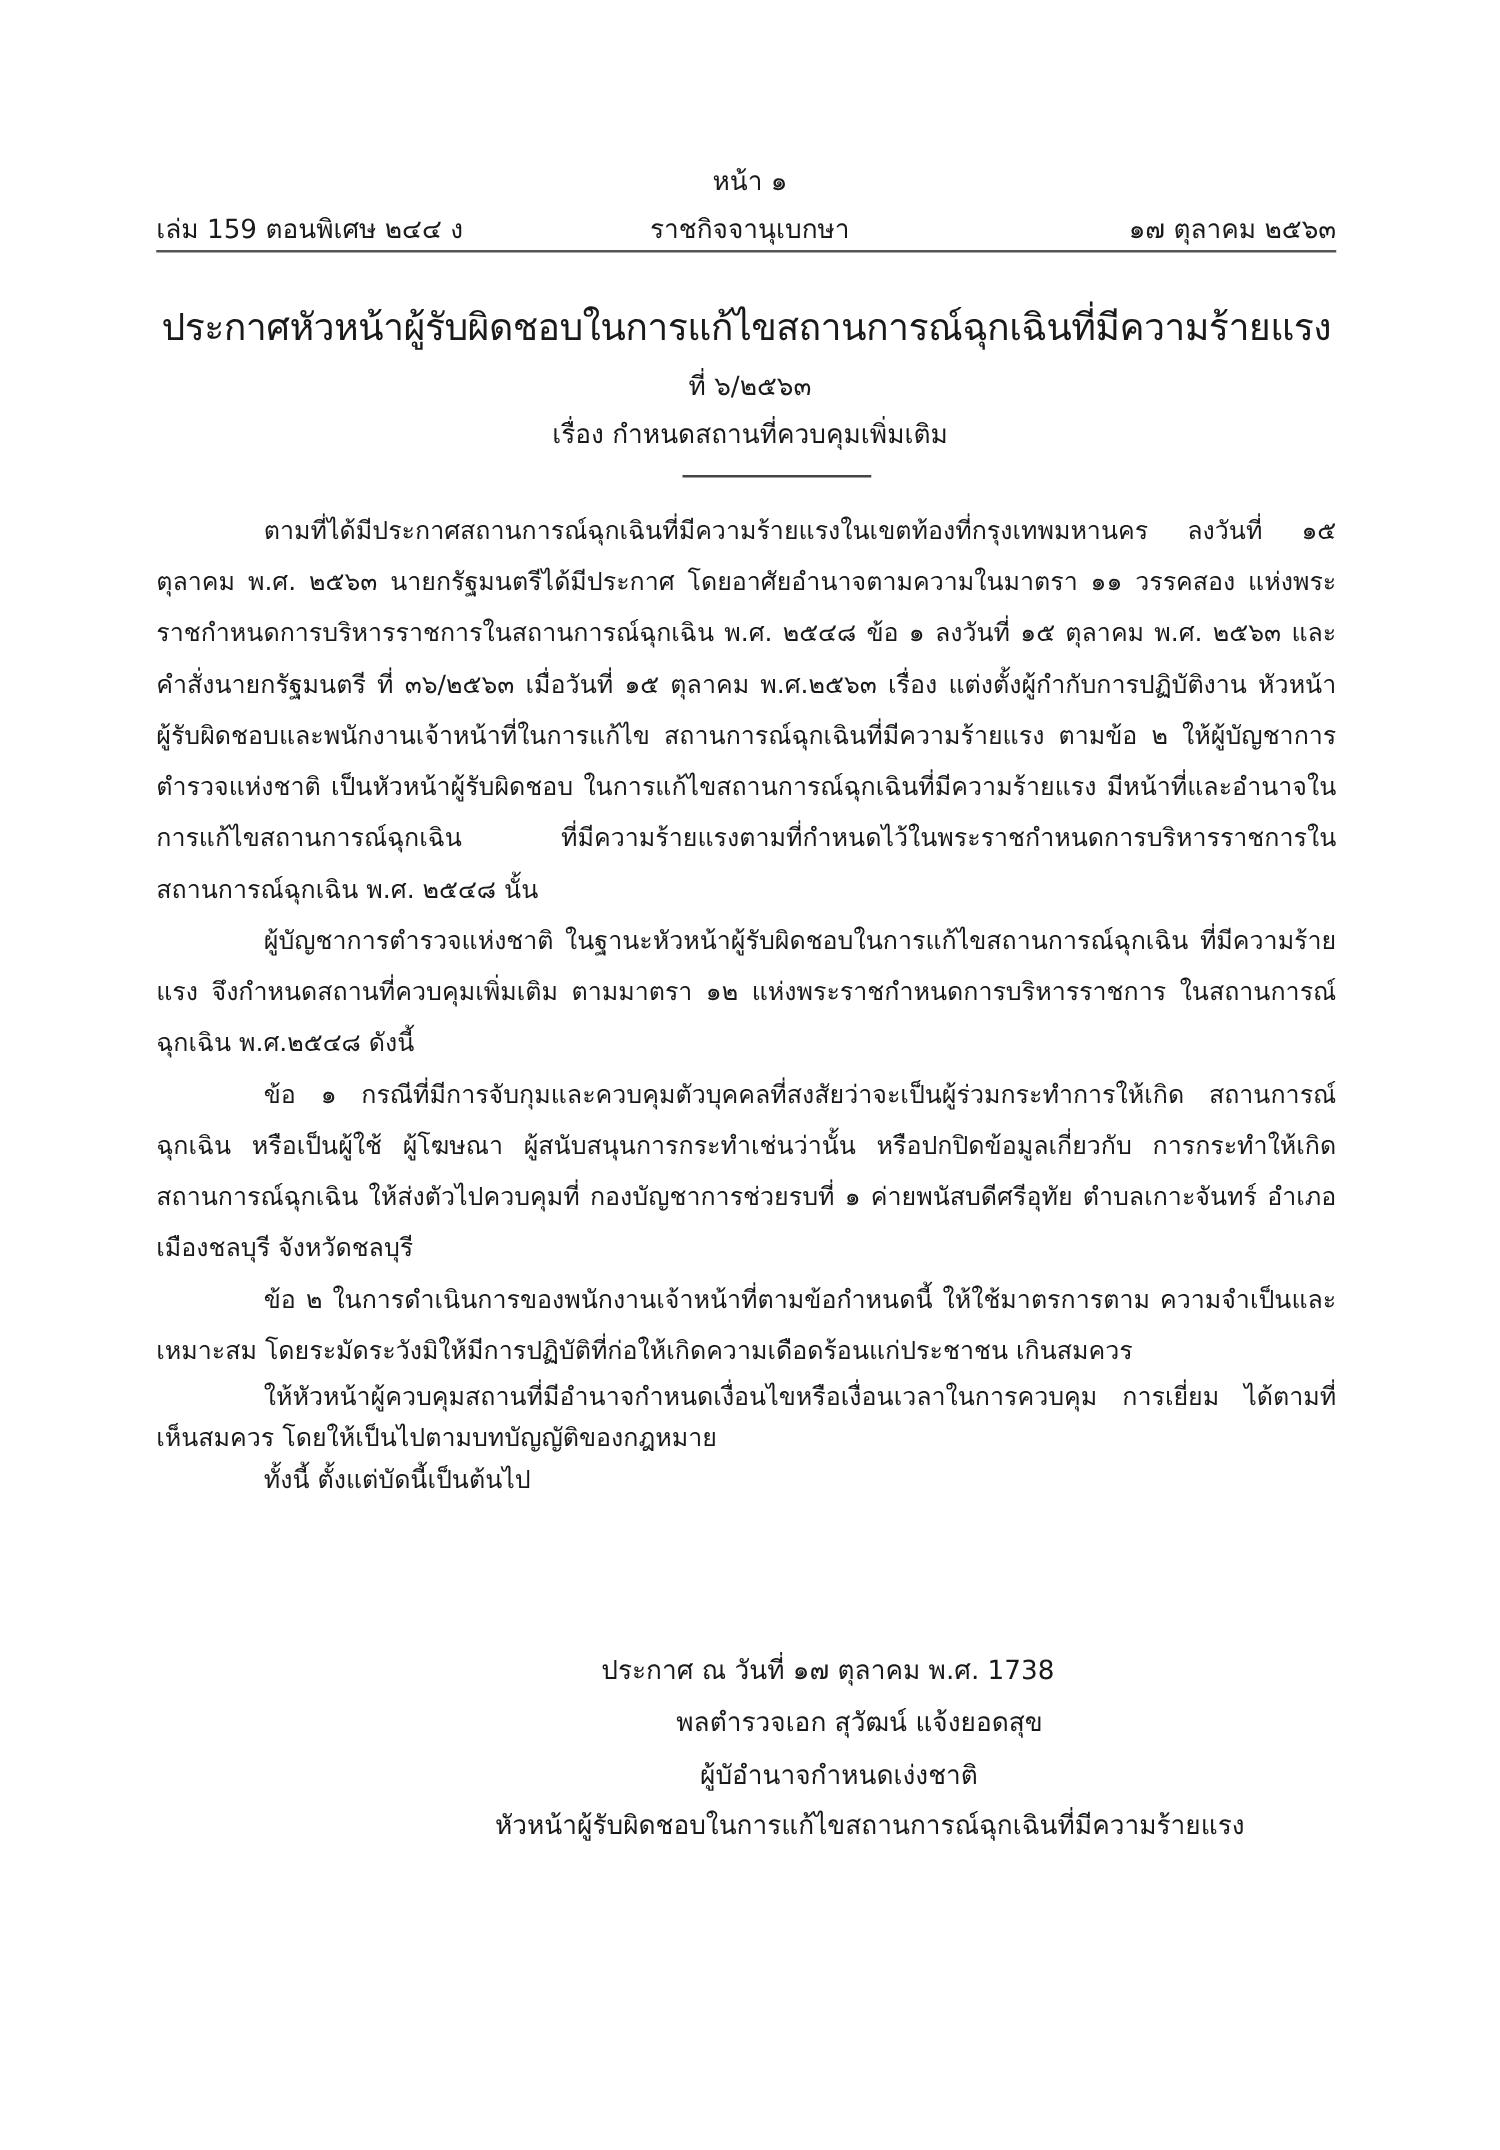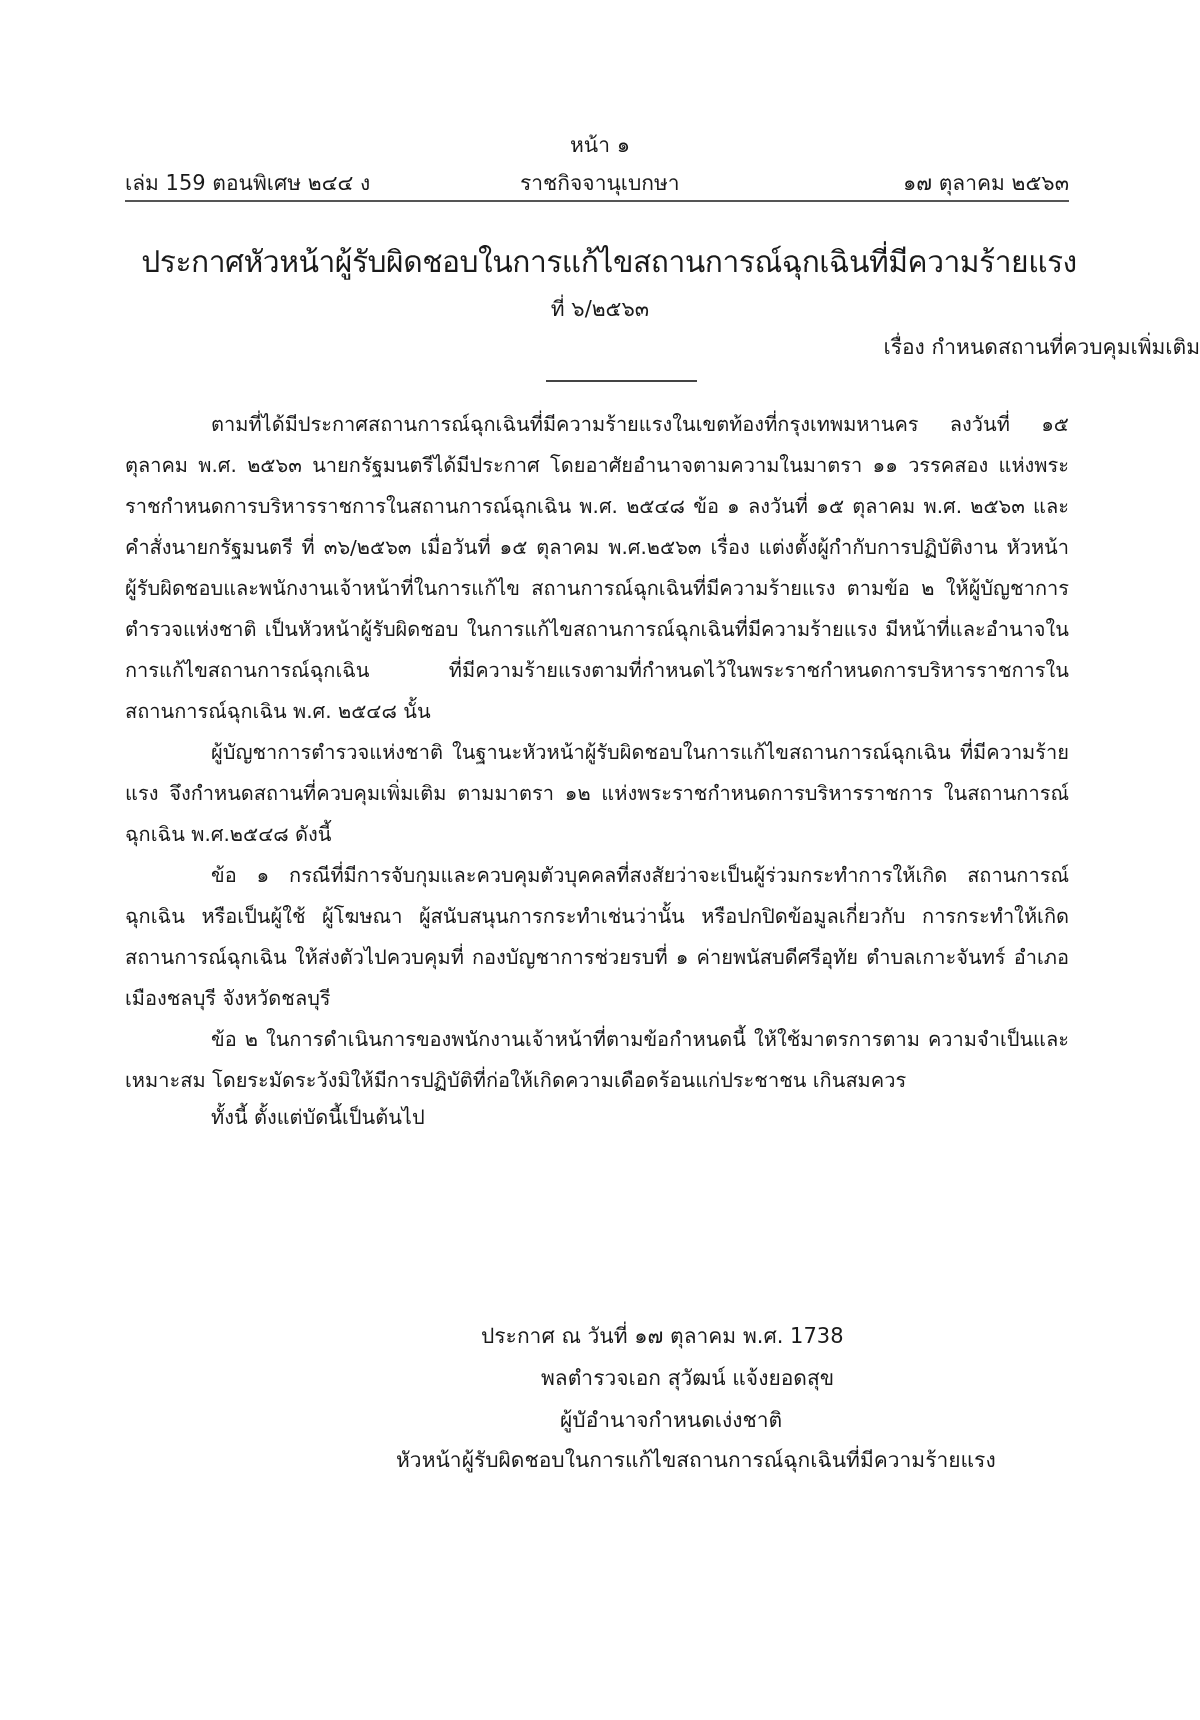--- a/index.html
+++ b/index.html
@@ -4,23 +4,23 @@
 <style>
   html, body { margin: 0; padding: 0; background: #ffffff; }
   body { width: 1200px; height: 1720px; position: relative; overflow: hidden;
          font-family: "DejaVu Sans", "Liberation Sans", sans-serif; color: #1a1a1a; }
   .page { position: absolute; left: 0; top: 0; width: 1200px; height: 1488px; }
   .pageno { position: absolute; top: 128px; left: 0; width: 1200px; text-align: center; font-size: 21px; }
   .hdr { position: absolute; top: 166px; left: 125px; width: 944px; height: 34px; font-size: 21px; }
   .hdr span { position: absolute; top: 0; white-space: nowrap; }
   .hdr-rule { position: absolute; top: 200px; left: 125px; width: 944px; height: 2px; background: #555; }
   .title { position: absolute; top: 238px; left: 125px; width: 944px; text-align: center;
-           font-size: 30px; white-space: nowrap; letter-spacing: -0.5px; margin-left: 12px; }
+           font-size: 30px; white-space: nowrap; letter-spacing: -0.5px; }
   .number { position: absolute; top: 292px; left: 0; width: 1200px; text-align: center; font-size: 21px; }
-  .subject { position: absolute; top: 330px; left: 0; width: 1200px; text-align: right; font-size: 21px; }
+  .subject { position: absolute; top: 330px; left: 0; width: 1200px; text-align: center; font-size: 21px; }
   .subject-rule { position: absolute; top: 380px; left: 546px; width: 151px; height: 1.5px; background: #444; }
   .body { position: absolute; top: 404px; left: 125px; width: 944px; font-size: 20px; line-height: 41px; }
   .body p { margin: 0; text-align: justify; text-align-last: left; }
   .body p.ind { text-indent: 86px; }
   .body p.tight { line-height: 33px; }
   .sig { position: absolute; top: 1316px; left: 0; width: 1200px; font-size: 21px; line-height: 40px; }
   .sig div { position: absolute; white-space: nowrap; }
 </style>
 </head>
 <body>
@@ -38,20 +38,21 @@
   <div class="title">ประกาศหัวหน้าผู้รับผิดชอบในการแก้ไขสถานการณ์ฉุกเฉินที่มีความร้ายแรง</div>
   <div class="number">ที่  ๖/๒๕๖๓</div>
   <div class="subject">เรื่อง  กำหนดสถานที่ควบคุมเพิ่มเติม</div>
   <div class="subject-rule"></div>
 
   <div class="body">
     <p class="ind">ตามที่ได้มีประกาศสถานการณ์ฉุกเฉินที่มีความร้ายแรงในเขตท้องที่กรุงเทพมหานคร  ลงวันที่ ๑๕ ตุลาคม พ.ศ. ๒๕๖๓ นายกรัฐมนตรีได้มีประกาศ โดยอาศัยอำนาจตามความในมาตรา ๑๑ วรรคสอง แห่งพระราชกำหนดการบริหารราชการในสถานการณ์ฉุกเฉิน พ.ศ. ๒๕๔๘ ข้อ ๑ ลงวันที่ ๑๕ ตุลาคม พ.ศ. ๒๕๖๓ และ คำสั่งนายกรัฐมนตรี ที่ ๓๖/๒๕๖๓ เมื่อวันที่ ๑๕ ตุลาคม พ.ศ.๒๕๖๓ เรื่อง แต่งตั้งผู้กำกับการปฏิบัติงาน หัวหน้าผู้รับผิดชอบและพนักงานเจ้าหน้าที่ในการแก้ไข สถานการณ์ฉุกเฉินที่มีความร้ายแรง ตามข้อ ๒ ให้ผู้บัญชาการตำรวจแห่งชาติ เป็นหัวหน้าผู้รับผิดชอบ ในการแก้ไขสถานการณ์ฉุกเฉินที่มีความร้ายแรง  มีหน้าที่และอำนาจในการแก้ไขสถานการณ์ฉุกเฉิน ที่มีความร้ายแรงตามที่กำหนดไว้ในพระราชกำหนดการบริหารราชการในสถานการณ์ฉุกเฉิน พ.ศ. ๒๕๔๘ นั้น</p>
     <p class="ind">ผู้บัญชาการตำรวจแห่งชาติ  ในฐานะหัวหน้าผู้รับผิดชอบในการแก้ไขสถานการณ์ฉุกเฉิน ที่มีความร้ายแรง จึงกำหนดสถานที่ควบคุมเพิ่มเติม ตามมาตรา ๑๒ แห่งพระราชกำหนดการบริหารราชการ ในสถานการณ์ฉุกเฉิน พ.ศ.๒๕๔๘ ดังนี้</p>
     <p class="ind">ข้อ   ๑   กรณีที่มีการจับกุมและควบคุมตัวบุคคลที่สงสัยว่าจะเป็นผู้ร่วมกระทำการให้เกิด สถานการณ์ฉุกเฉิน หรือเป็นผู้ใช้ ผู้โฆษณา ผู้สนับสนุนการกระทำเช่นว่านั้น หรือปกปิดข้อมูลเกี่ยวกับ การกระทำให้เกิดสถานการณ์ฉุกเฉิน ให้ส่งตัวไปควบคุมที่ กองบัญชาการช่วยรบที่ ๑ ค่ายพนัสบดีศรีอุทัย ตำบลเกาะจันทร์ อำเภอเมืองชลบุรี จังหวัดชลบุรี</p>
     <p class="ind">ข้อ   ๒   ในการดำเนินการของพนักงานเจ้าหน้าที่ตามข้อกำหนดนี้ ให้ใช้มาตรการตาม ความจำเป็นและเหมาะสม  โดยระมัดระวังมิให้มีการปฏิบัติที่ก่อให้เกิดความเดือดร้อนแก่ประชาชน เกินสมควร</p>
+    <p class="ind tight">ให้หัวหน้าผู้ควบคุมสถานที่มีอำนาจกำหนดเงื่อนไขหรือเงื่อนเวลาในการควบคุม  การเยี่ยม ได้ตามที่เห็นสมควร  โดยให้เป็นไปตามบทบัญญัติของกฎหมาย</p>
     <p class="ind tight">ทั้งนี้  ตั้งแต่บัดนี้เป็นต้นไป</p>
   </div>
 
   <div class="sig">
     <div style="left:481px;top:0">ประกาศ  ณ  วันที่  ๑๗  ตุลาคม  พ.ศ.  1738</div>
     <div style="left:541px;top:42px">พลตำรวจเอก สุวัฒน์  แจ้งยอดสุข</div>
     <div style="left:560px;top:84px">ผู้บัอำนาจกำหนดเง่งชาติ</div>
     <div style="left:396px;top:124px">หัวหน้าผู้รับผิดชอบในการแก้ไขสถานการณ์ฉุกเฉินที่มีความร้ายแรง</div>
   </div>
 </div>

